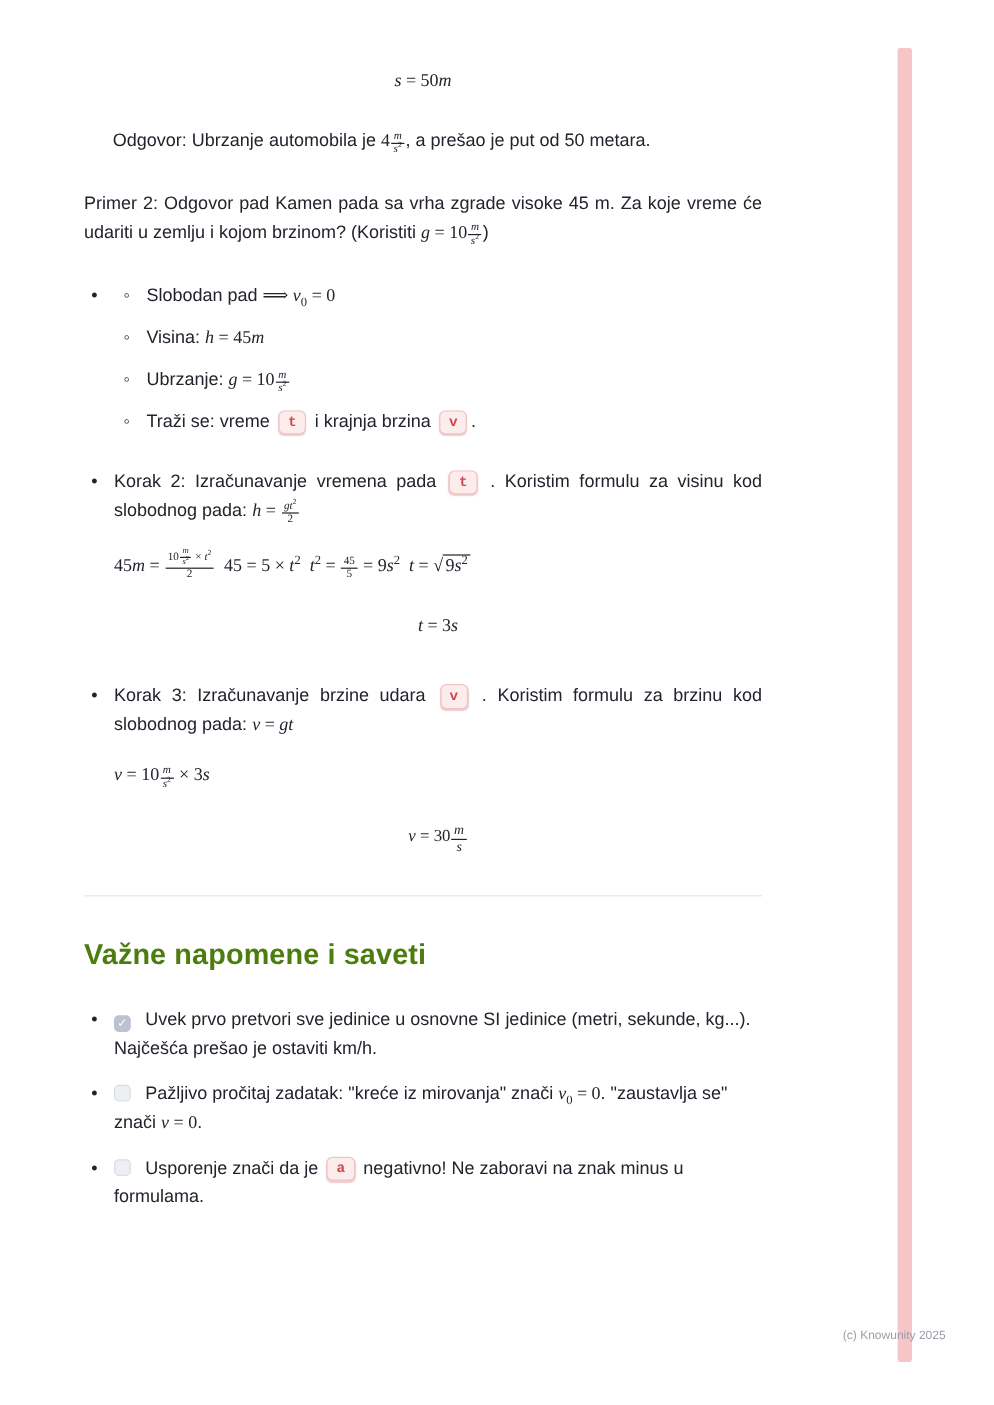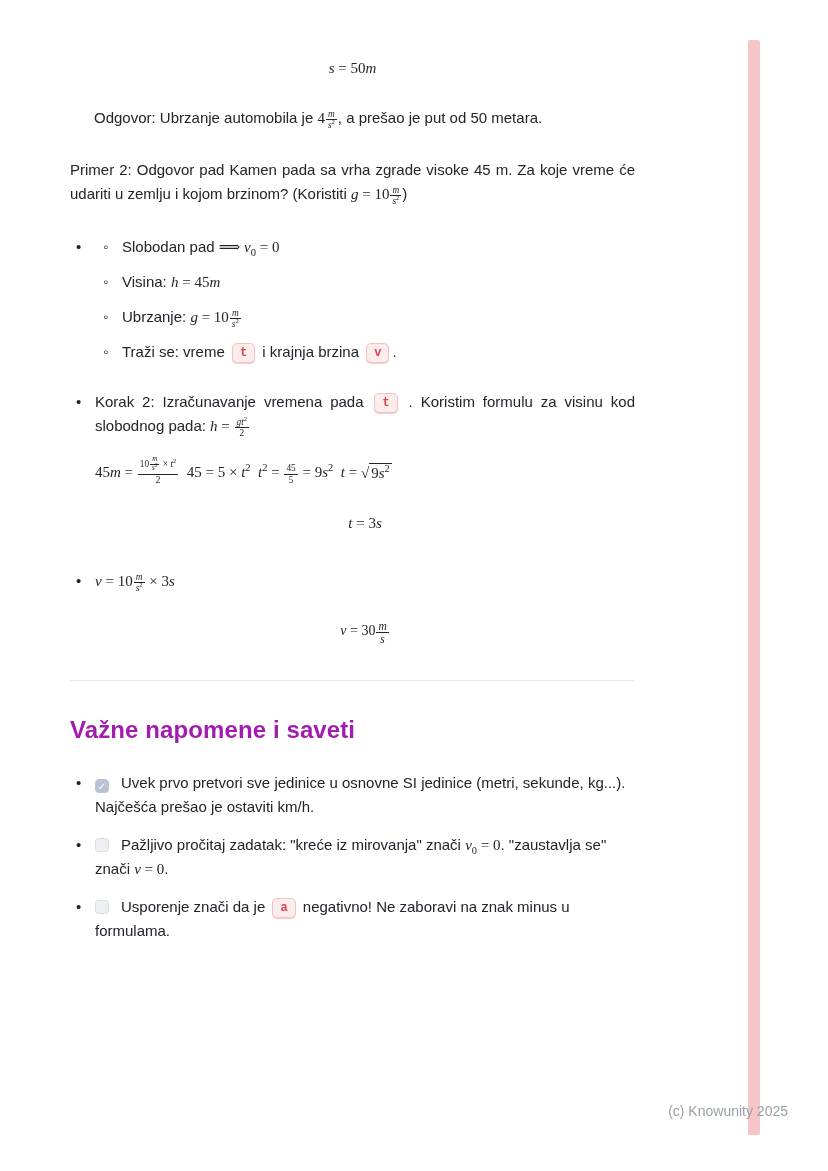--- a/index.html
+++ b/index.html
@@ -88,21 +88,21 @@
   .sub-item::before { content: "\25E6"; position: absolute; left: 8px; top: 0; }
 
   .equation { margin: 18px 0 22px; }
   .result { margin: 26px 0 34px; }
   .result.display { font-size: 14px; }
 
   .divider { border: none; border-top: 1px solid #e4e7eb; margin: 34px 0 0; }
   .section-heading {
     font-size: 24px;
     font-weight: 800;
-    color: #a21caf;
+    color: #4d7c0f;
     margin: 30px 0 22px;
     letter-spacing: 0.1px;
   }
 
   .check-list { margin-top: 14px; }
   .check-item { position: relative; padding-left: 25px; margin-bottom: 14px; }
   .check-item::before { content: "\2022"; position: absolute; left: 6px; top: 0; }
   .checkbox {
     display: inline-block;
     width: 14px;
@@ -121,21 +121,21 @@
     line-height: 13px;
     width: 100%;
   }
   .checkbox.checked { background: #bac3d1; border-color: #bac3d1; }
   .checkbox.checked .check-glyph { display: block; }
 
   .footer {
     position: absolute;
     right: 40px;
     bottom: 52px;
-    font-size: 14px;
+    font-size: 10px;
     color: #999fa7;
     z-index: 2;
     margin-top: 36px;
   }
 </style>
 </head>
 <body>
 
 <div class="page">
 
@@ -160,20 +160,21 @@
         </ul>
       </li>
 
       <li class="main-item">
         <p class="li-text justify"><span class="b">Korak 2: Izračunavanje vremena pada </span><span class="code">t</span><span class="b"> .</span> Koristim formulu za visinu kod slobodnog pada: <span class="math">h</span><span class="mup"> = </span><span class="frac"><span class="num"><span class="math">gt</span><span class="sup">2</span></span><span class="den"><span class="mup">2</span></span></span></p>
         <p class="equation"><span class="mup">45</span><span class="math">m</span><span class="mup"> = </span><span class="frac"><span class="num"><span class="mup">10</span><span class="frac"><span class="num"><span class="math">m</span></span><span class="den"><span class="math">s</span><span class="sup">2</span></span></span><span class="mup"> × </span><span class="math">t</span><span class="sup">2</span></span><span class="den"><span class="mup">2</span></span></span><span class="mup">&nbsp;&nbsp;45 = 5 × </span><span class="math">t</span><span class="sup">2</span><span class="mup">&nbsp;&nbsp;</span><span class="math">t</span><span class="sup">2</span><span class="mup"> = </span><span class="frac"><span class="num"><span class="mup">45</span></span><span class="den"><span class="mup">5</span></span></span><span class="mup"> = 9</span><span class="math">s</span><span class="sup">2</span><span class="mup">&nbsp;&nbsp;</span><span class="math">t</span><span class="mup"> = </span><span class="sqrt"><span class="radical">√</span><span class="sqrt-body"><span class="mup">9</span><span class="math">s</span><span class="sup">2</span></span></span></p>
         <p class="math-center result"><span class="math">t</span><span class="mup"> = 3</span><span class="math">s</span></p>
       </li>
 
       <li class="main-item">
+        <p class="li-text justify"><span class="b">Korak 3: Izračunavanje brzine udara </span><span class="code">v</span><span class="b"> .</span> Koristim formulu za brzinu kod slobodnog pada: <span class="math">v</span><span class="mup"> = </span><span class="math">gt</span></p>
         <p class="equation"><span class="math">v</span><span class="mup"> = 10</span><span class="frac"><span class="num"><span class="math">m</span></span><span class="den"><span class="math">s</span><span class="sup">2</span></span></span><span class="mup"> × 3</span><span class="math">s</span></p>
         <p class="math-center result display"><span class="math">v</span><span class="mup"> = 30</span><span class="frac big"><span class="num"><span class="math">m</span></span><span class="den"><span class="math">s</span></span></span></p>
       </li>
 
     </ul>
 
 
     <hr class="divider">
 
     <h2 class="section-heading">Važne napomene i saveti</h2>

